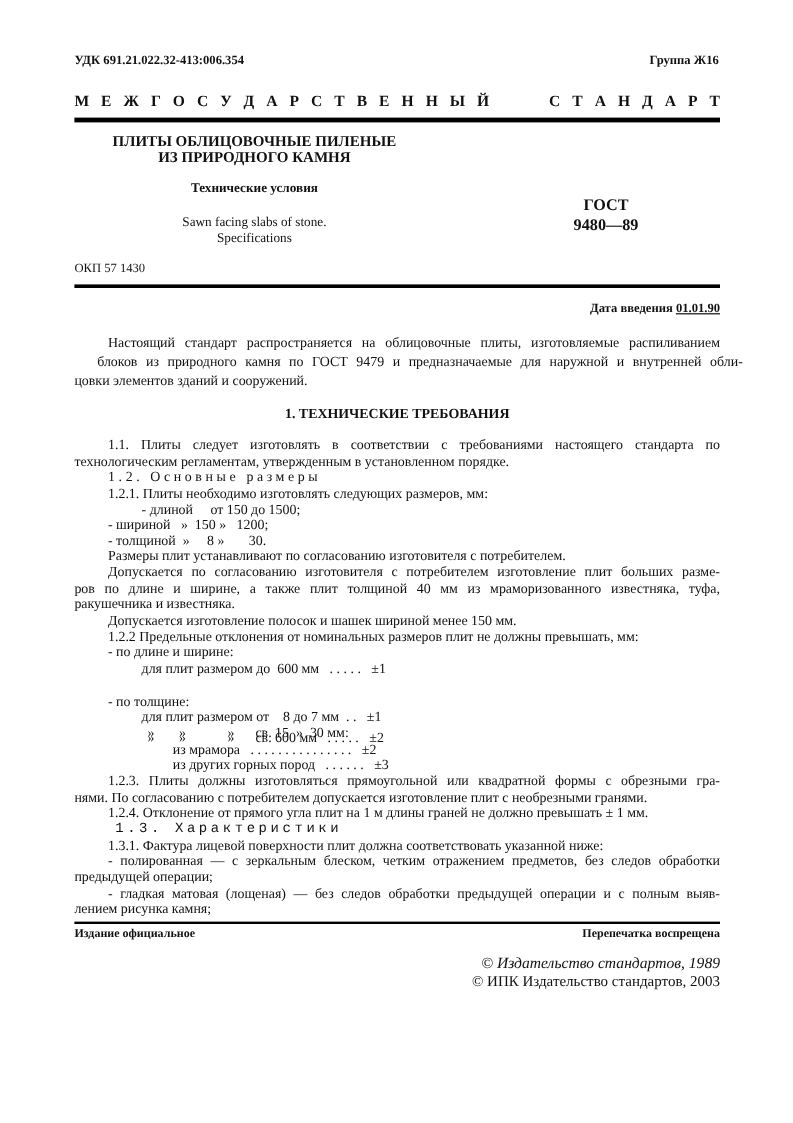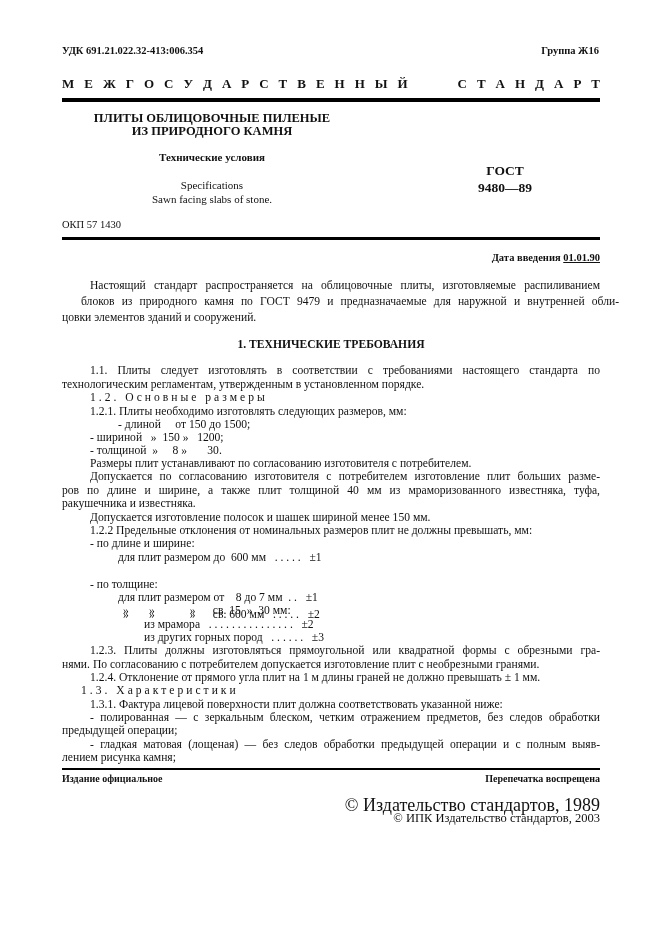--- a/index.html
+++ b/index.html
@@ -20,22 +20,22 @@
 <div class="abs b small" style="right:62px;top:45px;">Группа Ж16</div>
 <div class="abs b" style="left:62px;top:76px;width:538px;font-size:13px;white-space:pre;text-align:justify;text-align-last:justify;">М Е Ж Г О С У Д А Р С Т В Е Н Н Ы Й     С Т А Н Д А Р Т</div>
 <div class="rule" style="left:62px;top:98px;width:538px;height:4px;"></div>
 
 <div class="abs b" style="left:62px;width:300px;top:112px;text-align:center;font-size:12.5px;line-height:13px;">
   <div>ПЛИТЫ ОБЛИЦОВОЧНЫЕ ПИЛЕНЫЕ</div>
   <div>ИЗ ПРИРОДНОГО КАМНЯ</div>
 </div>
 <div class="abs b" style="left:62px;width:300px;top:151px;text-align:center;font-size:11px;">Технические условия</div>
 <div class="abs" style="left:62px;width:300px;top:178px;text-align:center;font-size:11px;line-height:14px;">
+  <div>Sawn facing slabs of stone.</div>
   <div>Specifications</div>
-  <div>Sawn facing slabs of stone.</div>
 </div>
 <div class="abs b" style="left:465px;width:80px;top:142px;text-align:center;font-size:13.5px;line-height:17px;margin-top:20px;">
   <div>ГОСТ</div>
   <div>9480—89</div>
 </div>
 <div class="abs small" style="left:62px;top:219px;">ОКП  57 1430</div>
 <div class="rule" style="left:62px;top:237px;width:538px;height:3px;"></div>
 
 <div class="abs b small" style="right:61px;top:252px;">
   <span>Дата введения</span>
@@ -65,24 +65,24 @@
 <div class="line" style="top:551px;left:118px;width:auto;white-space:pre;">для плит размером до  600 мм   . . . . .   ±1</div>
 <div class="line" style="top:564px;left:123px;width:auto;white-space:pre;margin-top:44px;">»       »            »      св. 600 мм   . . . . .   ±2</div>
 <div class="line" style="top:578px;left:90px;width:auto;">- по толщине:</div>
 <div class="line" style="top:591px;left:118px;width:auto;white-space:pre;">для плит размером от    8 до 7 мм  . .   ±1</div>
 <div class="line" style="top:604px;left:123px;width:auto;white-space:pre;">»       »            »      св. 15  »  30 мм:</div>
 <div class="line" style="top:618px;left:144px;width:auto;white-space:pre;">из мрамора   . . . . . . . . . . . . . . .   ±2</div>
 <div class="line" style="top:631px;left:144px;width:auto;white-space:pre;">из других горных пород   . . . . . .   ±3</div>
 <div class="line just" style="top:644px;padding-left:28px;width:510px;">1.2.3. Плиты должны изготовляться прямоугольной или квадратной формы с обрезными гра-</div>
 <div class="line" style="top:658px;">нями. По согласованию с потребителем допускается изготовление плит с необрезными гранями.</div>
 <div class="line" style="top:671px;left:90px;width:auto;">1.2.4. Отклонение от прямого угла плит на 1 м длины граней не должно превышать ± 1 мм.</div>
-<div class="line sp" style="top:684px;left:81px;width:auto;">1.3. Характеристики</div>
+<div class="line sp" style="top:684px;left:96px;width:auto;font-family:Liberation Mono, monospace;">1.3. Характеристики</div>
 <div class="line" style="top:698px;left:90px;width:auto;">1.3.1. Фактура лицевой поверхности плит должна соответствовать указанной ниже:</div>
 <div class="line just" style="top:711px;padding-left:28px;width:510px;">- полированная — с зеркальным блеском, четким отражением предметов, без следов обработки</div>
 <div class="line" style="top:724px;">предыдущей операции;</div>
 <div class="line just" style="top:738px;padding-left:28px;width:510px;">- гладкая матовая (лощеная) — без следов обработки предыдущей операции и с полным выяв-</div>
 <div class="line" style="top:751px;">лением рисунка камня;</div>
 
 <div class="rule" style="left:62px;top:768px;width:538px;height:2px;"></div>
 <div class="abs b" style="left:62px;top:773px;font-size:10px;">Издание официальное</div>
 <div class="abs b" style="right:61px;top:773px;font-size:10px;">Перепечатка воспрещена</div>
-<div class="abs" style="right:61px;top:795px;font-size:18px;">©  Издательство стандартов, 1989</div>
+<div class="abs" style="right:61px;top:795px;font-size:13px;font-style:italic;">©  Издательство стандартов, 1989</div>
 <div class="abs" style="right:61px;top:811px;font-size:12.5px;">©  ИПК Издательство стандартов, 2003</div>
 
 </body></html>

